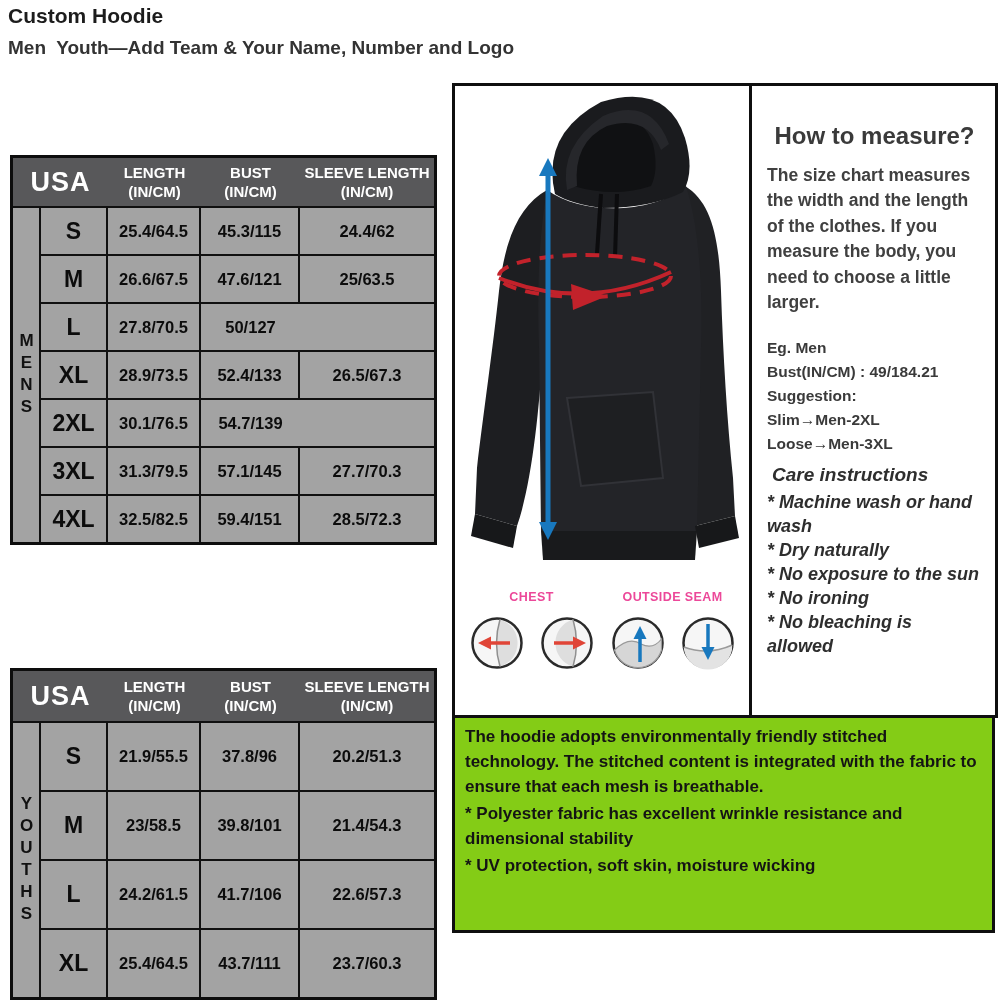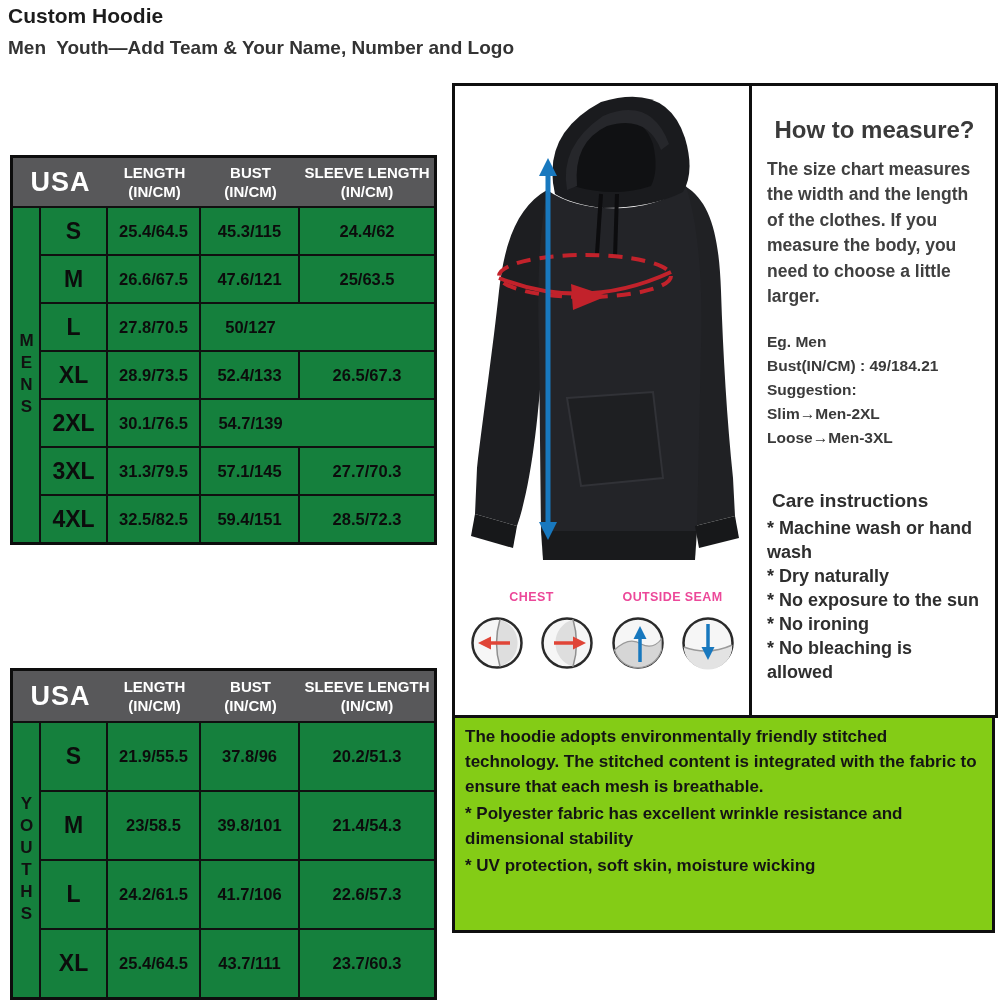--- a/index.html
+++ b/index.html
@@ -9,21 +9,21 @@
     font-family:"Liberation Sans", sans-serif; color:#141414;
   }
   .abs { position:absolute; }
 
   
   .page-title { left:8px; top:4px; font-size:21px; font-weight:bold; color:#1c1c1c; }
   .page-subtitle { left:8px; top:37px; font-size:19px; font-weight:bold; color:#333; white-space:pre; }
 
   
   .size-table {
-    border:3px solid #0d0d0d; background:#15803d;
+    border:3px solid #0d0d0d; background:#a3a3a3;
     display:flex; flex-direction:column;
   }
   .st-mens { left:10px; top:155px; width:427px; height:390px; }
   .st-youths { left:10px; top:668px; width:427px; height:332px; }
   .st-header {
     display:grid; grid-template-columns:95px 93px 99px 1fr;
     background:#58585a; color:#fff; align-items:center;
     border-bottom:2px solid #101010; flex:0 0 50px;
   }
   .st-youths .st-header { flex:0 0 52px; }
@@ -52,24 +52,24 @@
   .panel-wrap {
     left:452px; top:83px; width:546px; height:635px;
     border:3px solid #0f0f0f; display:flex; background:#fff;
   }
   .hoodie-panel { width:297px; flex:0 0 297px; border-right:3px solid #0f0f0f; display:flex; flex-direction:column; }
   .measure-icons { display:flex; justify-content:space-around; padding:4px 6px 0 6px; }
   .mi-label { text-align:center; font-size:12.5px; font-weight:bold; letter-spacing:.4px; color:#ec4899; margin-bottom:12px; }
   .mi-circles { display:flex; gap:16px; justify-content:center; }
 
   .measure-panel { flex:1; padding:10px 13px 0 15px; }
-  .htm-heading { font-size:24px; font-weight:bold; color:#3a3a3a; text-align:center; margin:20px 0 13px; }
+  .htm-heading { font-size:24px; font-weight:bold; color:#3a3a3a; text-align:center; margin:26px 0 13px; }
   .htm-body { font-size:17.5px; font-weight:bold; color:#404040; line-height:1.45; }
   .htm-example { margin-top:21px; font-size:15.5px; font-weight:bold; color:#3a3a3a; line-height:1.55; }
-  .care-block { margin-top:40px; }
+  .care-block { margin-top:8px;font-style:italic; }
   .care-heading { font-size:19px; font-weight:bold; color:#2e2e2e; padding-left:5px; margin-bottom:5px; }
   .care-item { font-size:18px; font-weight:bold; color:#2e2e2e; line-height:1.33; }
 
   
   .desc-box {
     left:452px; top:715px; width:543px; height:218px;
     border:3px solid #0f0f0f; background:#84cc16; padding:7px 10px 0 10px;
   }
   .desc-box p { font-size:17px; font-weight:bold; color:#141414; line-height:1.47; margin-bottom:2px; }
 </style>

